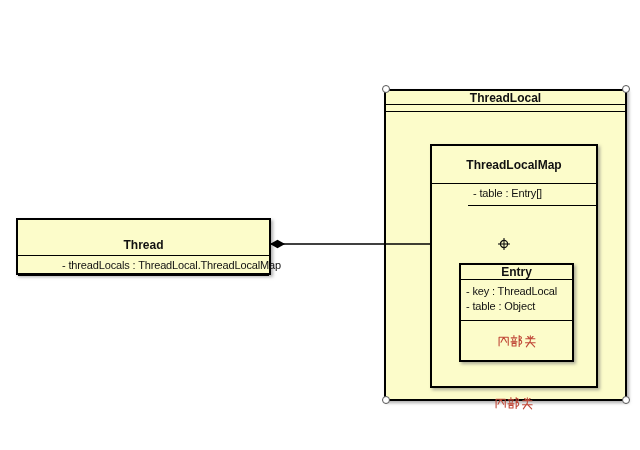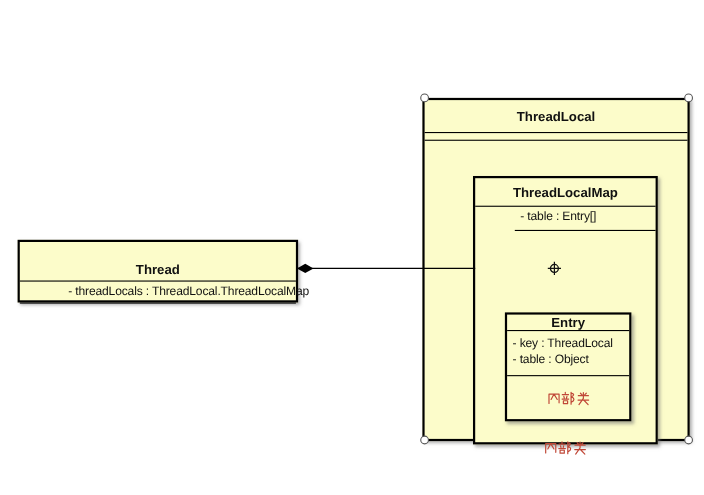--- a/index.html
+++ b/index.html
@@ -60,32 +60,32 @@
       <path d="M26.6,1.5 V14.6 M26.6,2.4 C30.2,3 30.4,4.9 26.8,6.6 C30.6,7.6 30.8,10.6 26.9,12.4"></path>
 
       <path d="M34.5,5.2 H45.5 M40,1.8 V8.2 M36.8,2.6 L38.6,4.4 M43.2,2.6 L41.4,4.4 M34.2,10 H45.8 M39.8,8.4 L35.2,15 M40.4,10 L45.2,15"></path>
     </g>
   </defs>
 </svg>
 
 <div class="canvas">
 
   <div class="uml-class" style="left:384px;top:89px;width:243px;height:312px;z-index:1;">
-    <div class="uml-title" style="height:30px;text-align:right;">ThreadLocal</div>
+    <div class="uml-title" style="height:14px;text-align:right;">ThreadLocal</div>
     <div class="empty-comp" style="height:7px;"></div>
     <div class="uml-body">
 
       <div class="uml-class" style="left:44px;top:32px;width:168px;height:244px;">
-        <div class="uml-title" style="height:26px;">ThreadLocalMap</div>
+        <div class="uml-title" style="height:38px;">ThreadLocalMap</div>
         <div class="uml-attrs" style="height:22px;margin-left:36px;">
           <div class="attr-line">- table : Entry[]</div>
         </div>
         <div class="uml-body">
 
-          <div class="uml-class" style="left:27px;top:74px;width:115px;height:99px;">
+          <div class="uml-class" style="left:27px;top:57px;width:115px;height:99px;">
             <div class="uml-title" style="height:15px;">Entry</div>
             <div class="uml-attrs" style="height:41px;padding-top:4px;">
               <div class="attr-line">- key : ThreadLocal</div>
               <div class="attr-line">- table : Object</div>
             </div>
             <div class="note-comp">
               <span class="note-label" aria-label="内部类">
                 <svg width="40" height="14" viewBox="0 0 48 16">
                   <use href="#glyph-neibulei"></use>
                 </svg>

